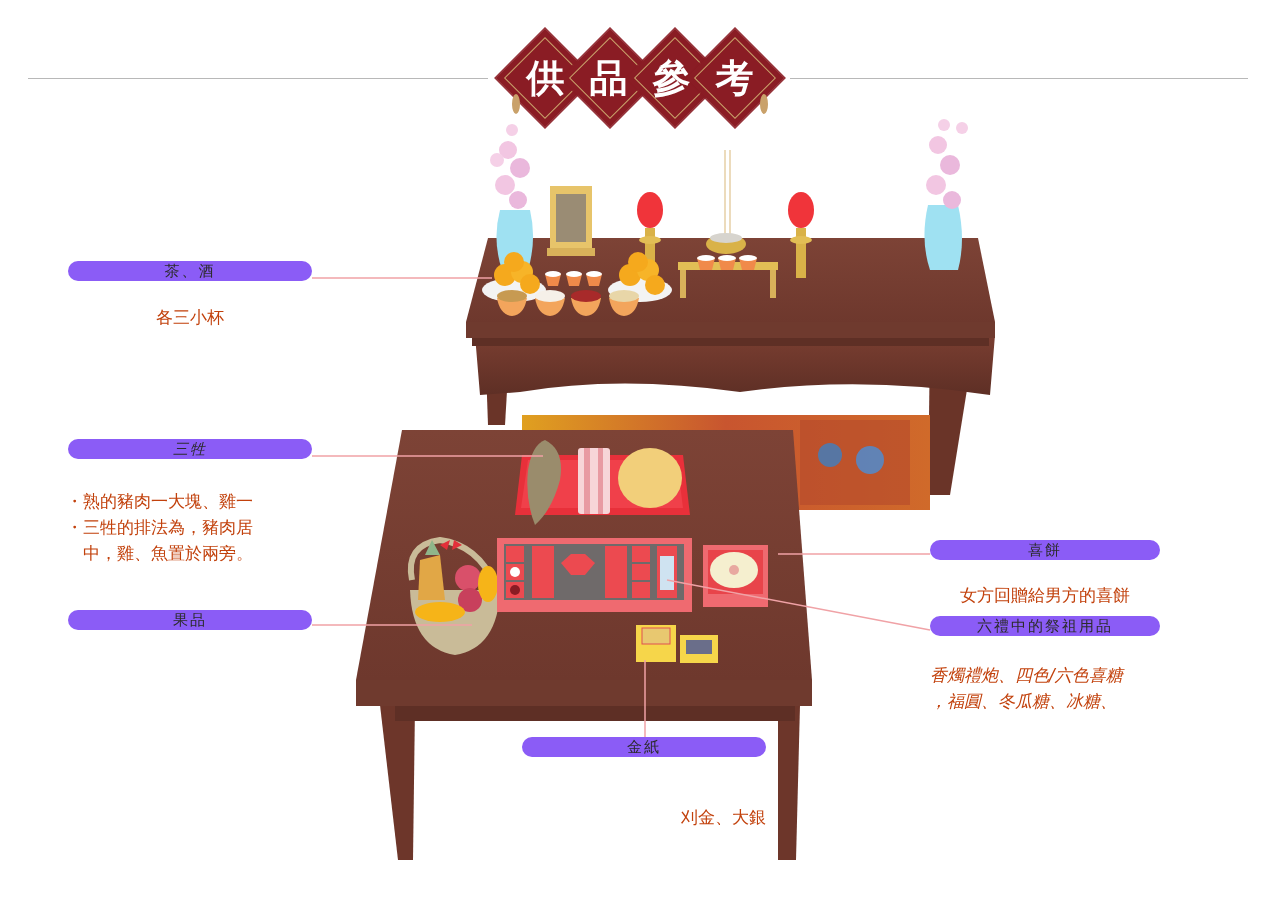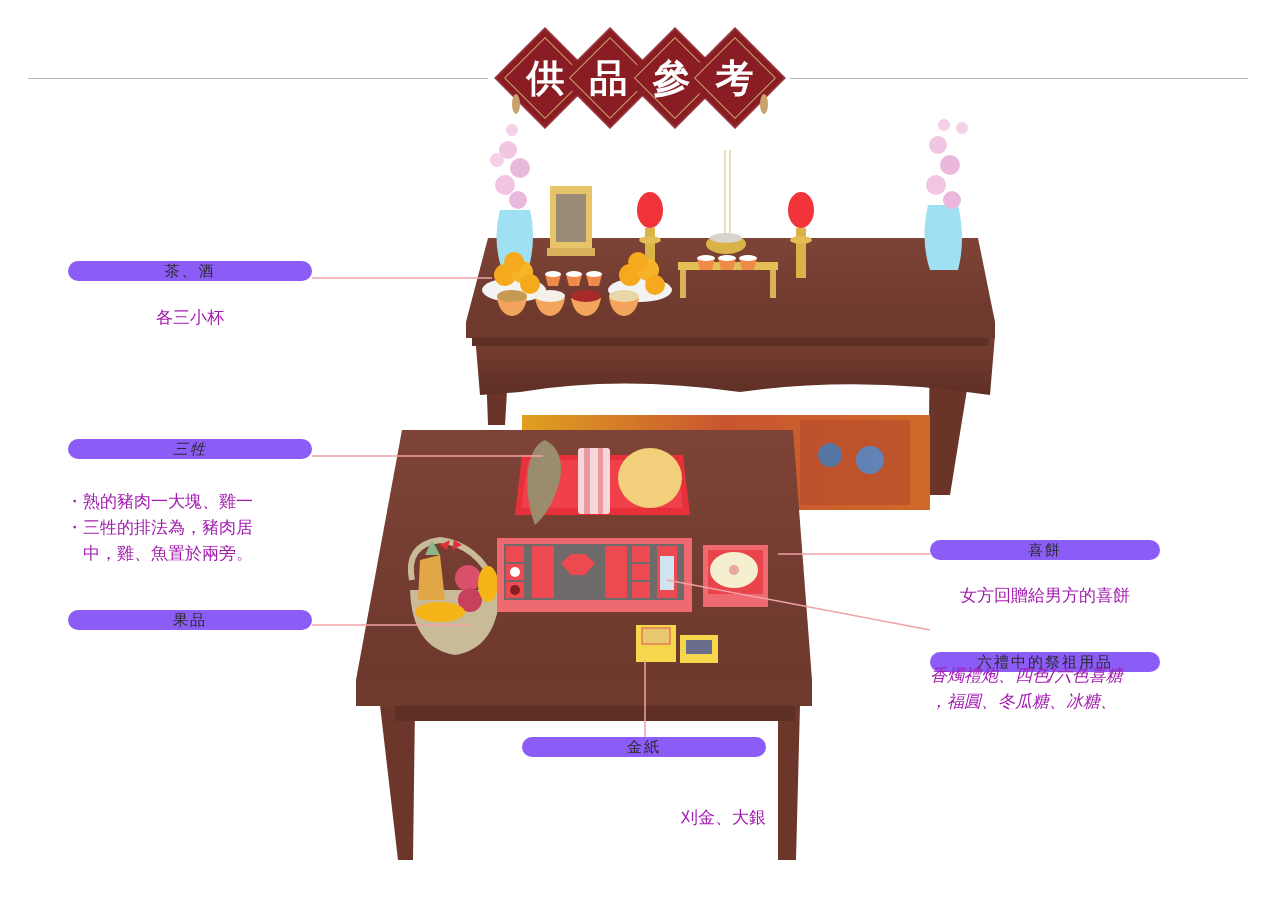--- a/index.html
+++ b/index.html
@@ -17,21 +17,21 @@
   .title-text { position: absolute; left: 0; top: 22px; width: 100%; height: 56px;
                 display: flex; justify-content: space-around; align-items: center; padding: 0 18px; box-sizing: border-box; }
   .title-text span { color: #fff; font-family: "DejaVu Serif", "Liberation Serif", serif; font-weight: bold;
                      font-size: 38px; line-height: 56px; width: 50px; text-align: center; }
   .cap { position: absolute; top: 66px; width: 8px; height: 20px; background: #c9a16a; border-radius: 50%; }
 
   
   .pill { position: absolute; height: 20px; border-radius: 16px; background: #8b5cf6;
           display: flex; align-items: center; justify-content: center;
           font-size: 15px; color: #2b2b2b; letter-spacing: 2px; }
-  .desc { position: absolute; font-size: 17px; color: #a21caf; line-height: 26px; }
+  .desc { position: absolute; font-size: 17px; color: #c2410c; line-height: 26px; }
 </style>
 </head>
 <body>
 
 <div class="hline" style="left:28px; width:460px;"></div>
 <div class="hline" style="left:790px; width:458px;"></div>
 
 <div class="title-wrap">
   <div class="diamond" style="left:14px;"></div>
   <div class="diamond" style="left:79px;"></div>
@@ -267,21 +267,21 @@
 
 <div class="pill" style="left:68px; top:610px; width:244px;">
   <span>果品</span>
 </div>
 
 <div class="pill" style="left:930px; top:540px; width:230px;">
   <span>喜餅</span>
 </div>
 <div class="desc" style="left:930px; top:582px; width:230px; text-align:center;">女方回贈給男方的喜餅</div>
 
-<div class="pill" style="left:930px; top:616px; width:230px;margin-top:36px;">
+<div class="pill" style="left:930px; top:616px; width:230px;">
   <span>六禮中的祭祖用品</span>
 </div>
 <div class="desc" style="left:930px; top:662px; width:250px;font-style:italic;">
   <div>香燭禮炮、四色/六色喜糖</div>
   <div>，福圓、冬瓜糖、冰糖、</div>
 </div>
 
 <div class="pill" style="left:522px; top:737px; width:244px;">
   <span>金紙</span>
 </div>

